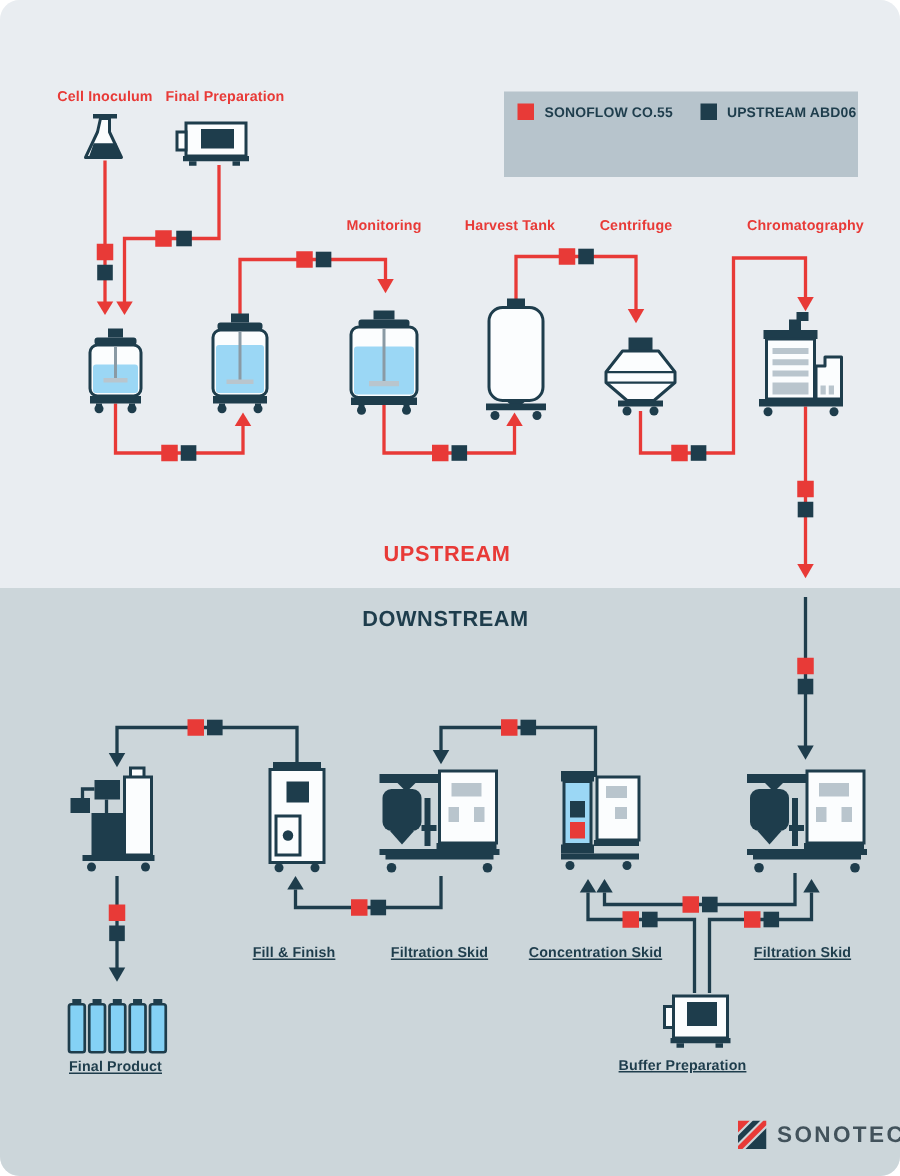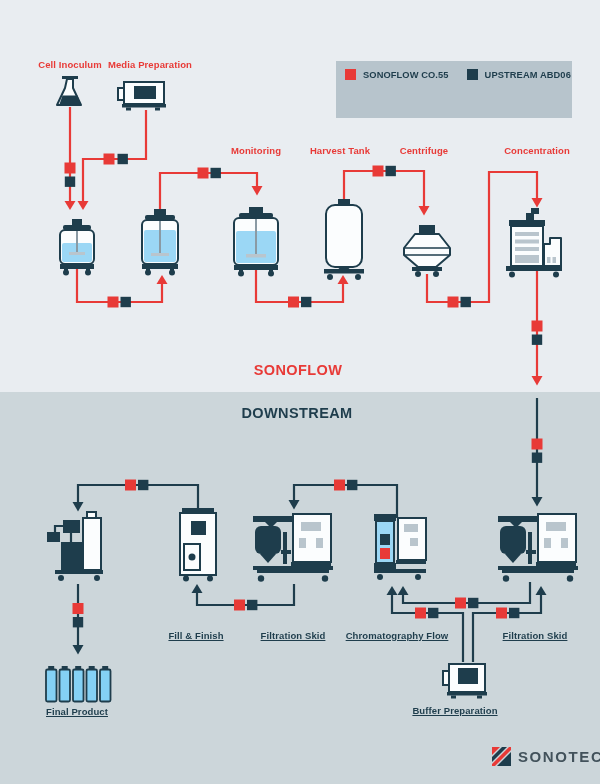--- a/index.html
+++ b/index.html
@@ -1,17 +1,17 @@
 <!DOCTYPE html>
 <html style="--red: #e83a37; --navy: #1e3d4c; --bg-upstream: #e9edf1; --bg-downstream: #ccd6da; --legend-bg: #b7c4cc; --liquid: #9bd7f5; --bottle: #84d1f5; --machine-gray: #b9c5cd; --white: #fbfdfe; --logo-text: #42525b;"><head>
 <meta charset="utf-8">
 <style>
   html,body{margin:0;padding:0;background:#fff;}
   .stage{position:relative;width:600px;height:784px;overflow:hidden;
-         font-family:"Liberation Sans",sans-serif;background:var(--bg-upstream,#e9edf1);}
+         font-family:"Liberation Sans",sans-serif;background:var(--bg-upstream,#e9edf1);border-radius:13px;}
   .bg-down{position:absolute;left:0;top:392px;width:600px;height:392px;background:var(--bg-downstream,#ccd6da);}
   svg.diagram{position:absolute;left:0;top:0;}
   .lbl{position:absolute;transform:translateX(-50%);font-size:9.5px;font-weight:700;
        white-space:nowrap;letter-spacing:.1px;}
   .lbl.red{color:var(--red);}
   .lbl.navy{color:var(--navy);text-decoration:underline;}
   .section-title{position:absolute;transform:translateX(-50%);font-size:14.5px;font-weight:700;letter-spacing:.4px;white-space:nowrap;}
   .section-title.red{color:var(--red);}
   .section-title.navy{color:var(--navy);}
   .legend{position:absolute;left:336px;top:61px;width:236px;height:57px;background:var(--legend-bg);
@@ -290,32 +290,32 @@
       <rect class="navy" x="75.2" y="666" width="6" height="3.5"></rect>
       <rect class="btl" x="73" y="669.5" width="10.5" height="32" rx="1.5"></rect>
       <rect class="navy" x="88.7" y="666" width="6" height="3.5"></rect>
       <rect class="btl" x="86.5" y="669.5" width="10.5" height="32" rx="1.5"></rect>
       <rect class="navy" x="102.2" y="666" width="6" height="3.5"></rect>
       <rect class="btl" x="100" y="669.5" width="10.5" height="32" rx="1.5"></rect>
     </g>
   </svg>
 
   <div class="lbl red" style="left:70px;top:59px">Cell Inoculum</div>
-  <div class="lbl red" style="left:150px;top:59px">Media Preparation</div>
+  <div class="lbl red" style="left:150px;top:59px">Final Preparation</div>
   <div class="lbl red" style="left:256px;top:145px">Monitoring</div>
   <div class="lbl red" style="left:340px;top:145px">Harvest Tank</div>
   <div class="lbl red" style="left:424px;top:145px">Centrifuge</div>
-  <div class="lbl red" style="left:537px;top:145px">Concentration</div>
-
-  <div class="section-title red" style="left:298px;top:362px">SONOFLOW</div>
+  <div class="lbl red" style="left:537px;top:145px">Chromatography</div>
+
+  <div class="section-title red" style="left:298px;top:362px">UPSTREAM</div>
   <div class="section-title navy" style="left:297px;top:405px">DOWNSTREAM</div>
 
   <div class="lbl navy" style="left:196px;top:630px">Fill &amp; Finish</div>
   <div class="lbl navy" style="left:293px;top:630px">Filtration Skid</div>
-  <div class="lbl navy" style="left:397px;top:630px">Chromatography Flow</div>
+  <div class="lbl navy" style="left:397px;top:630px">Concentration Skid</div>
   <div class="lbl navy" style="left:535px;top:630px">Filtration Skid</div>
   <div class="lbl navy" style="left:455px;top:705px">Buffer Preparation</div>
   <div class="lbl navy" style="left:77px;top:706px">Final Product</div>
 
   <div class="legend">
     <div class="legend-row">
       <span class="sw sw-red"></span>
       <span class="legend-label">SONOFLOW CO.55</span>
       <span class="sw sw-navy"></span>
       <span class="legend-label" style="margin-right:0">UPSTREAM ABD06</span>

